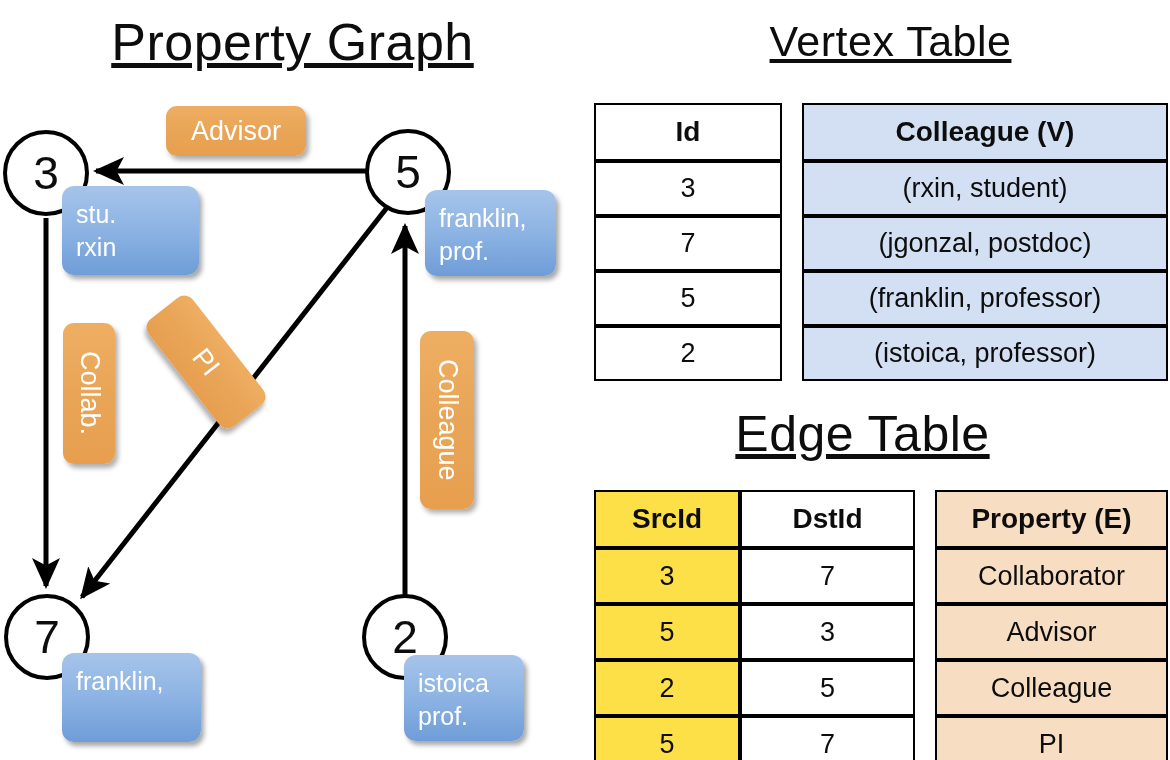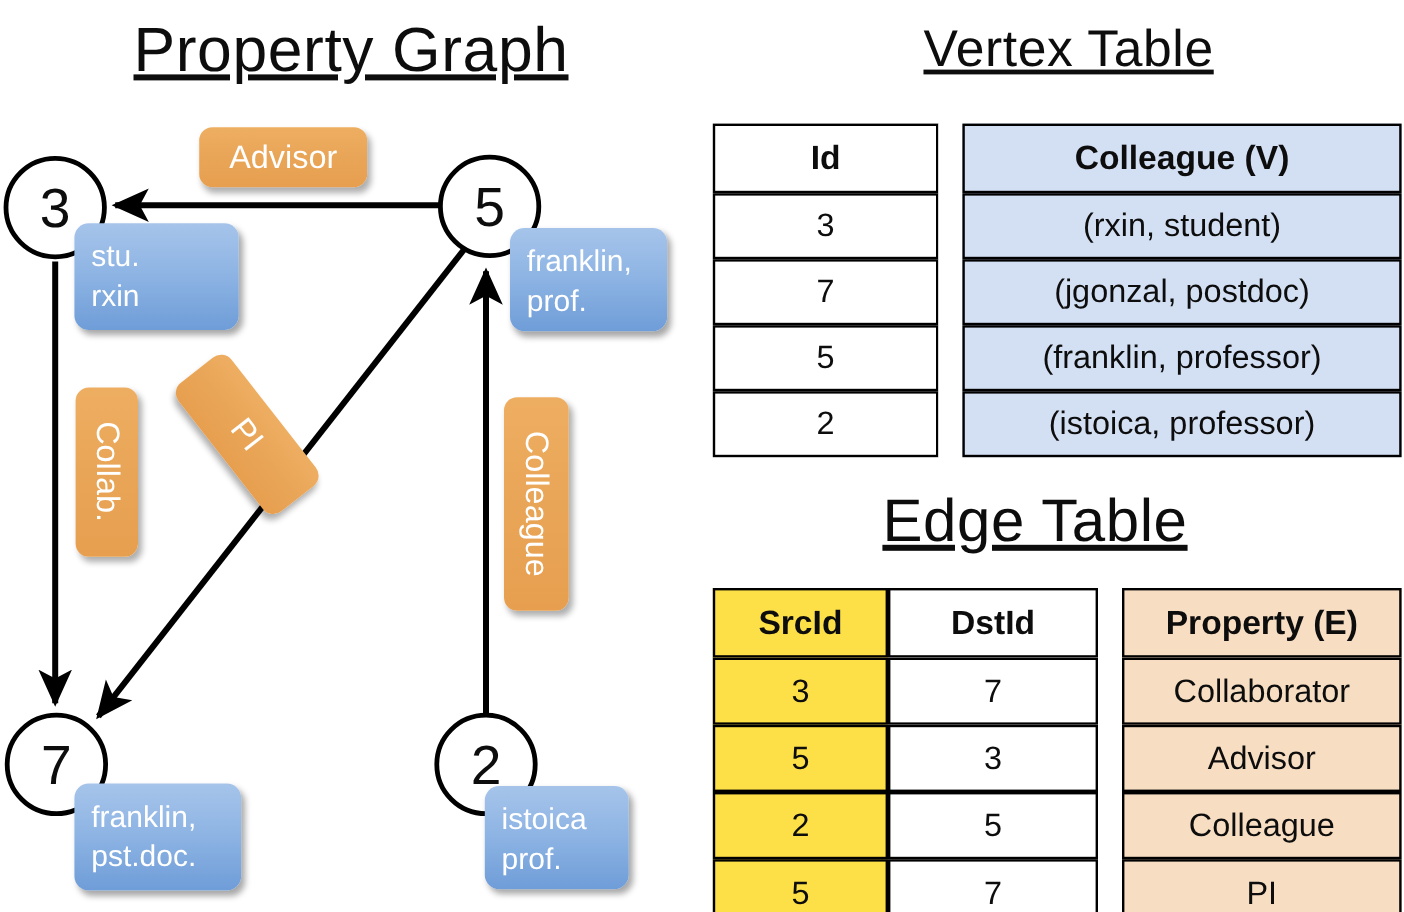--- a/index.html
+++ b/index.html
@@ -180,21 +180,20 @@
     <span class="vprop-line">rxin</span>
   </div>
 
   <div class="vprop-box" style="left:425px; top:190px; width:131px; height:86px;">
     <span class="vprop-line">franklin,</span>
     <span class="vprop-line">prof.</span>
   </div>
 
   <div class="vprop-box" style="left:62px; top:653px; width:139px; height:89px;">
     <span class="vprop-line">franklin,</span>
-    <span class="vprop-line">pst.doc.</span>
   </div>
 
   <div class="vprop-box" style="left:404px; top:655px; width:120px; height:86px;">
     <span class="vprop-line">istoica</span>
     <span class="vprop-line">prof.</span>
   </div>
 
   <div class="elabel-box" style="left:166px; top:106px; width:140px; height:50px;">
     <span>Advisor</span>
   </div>

